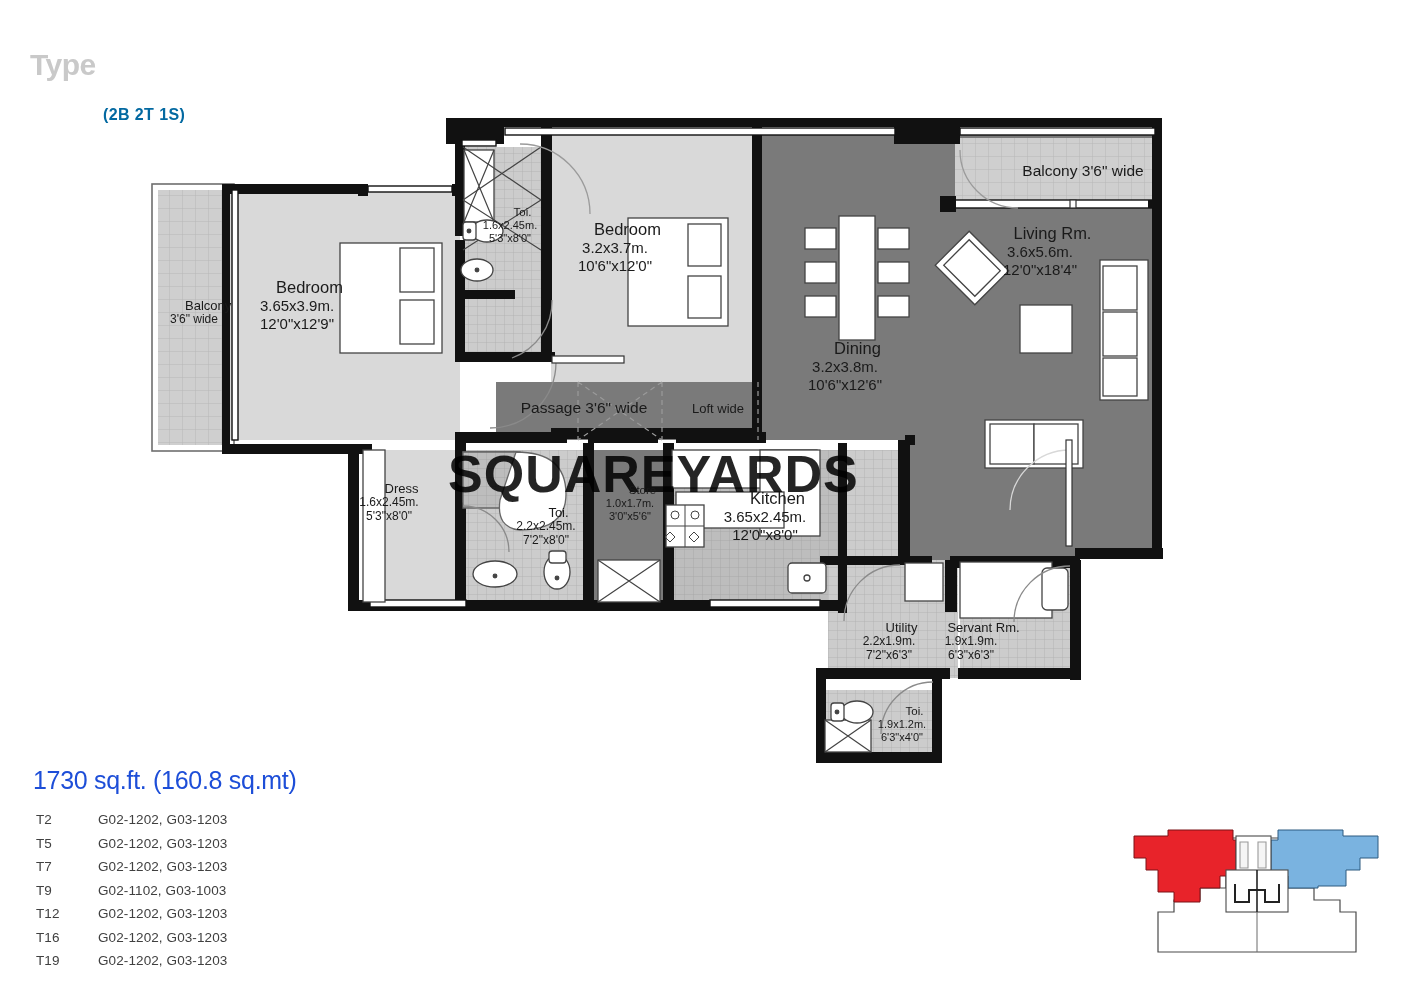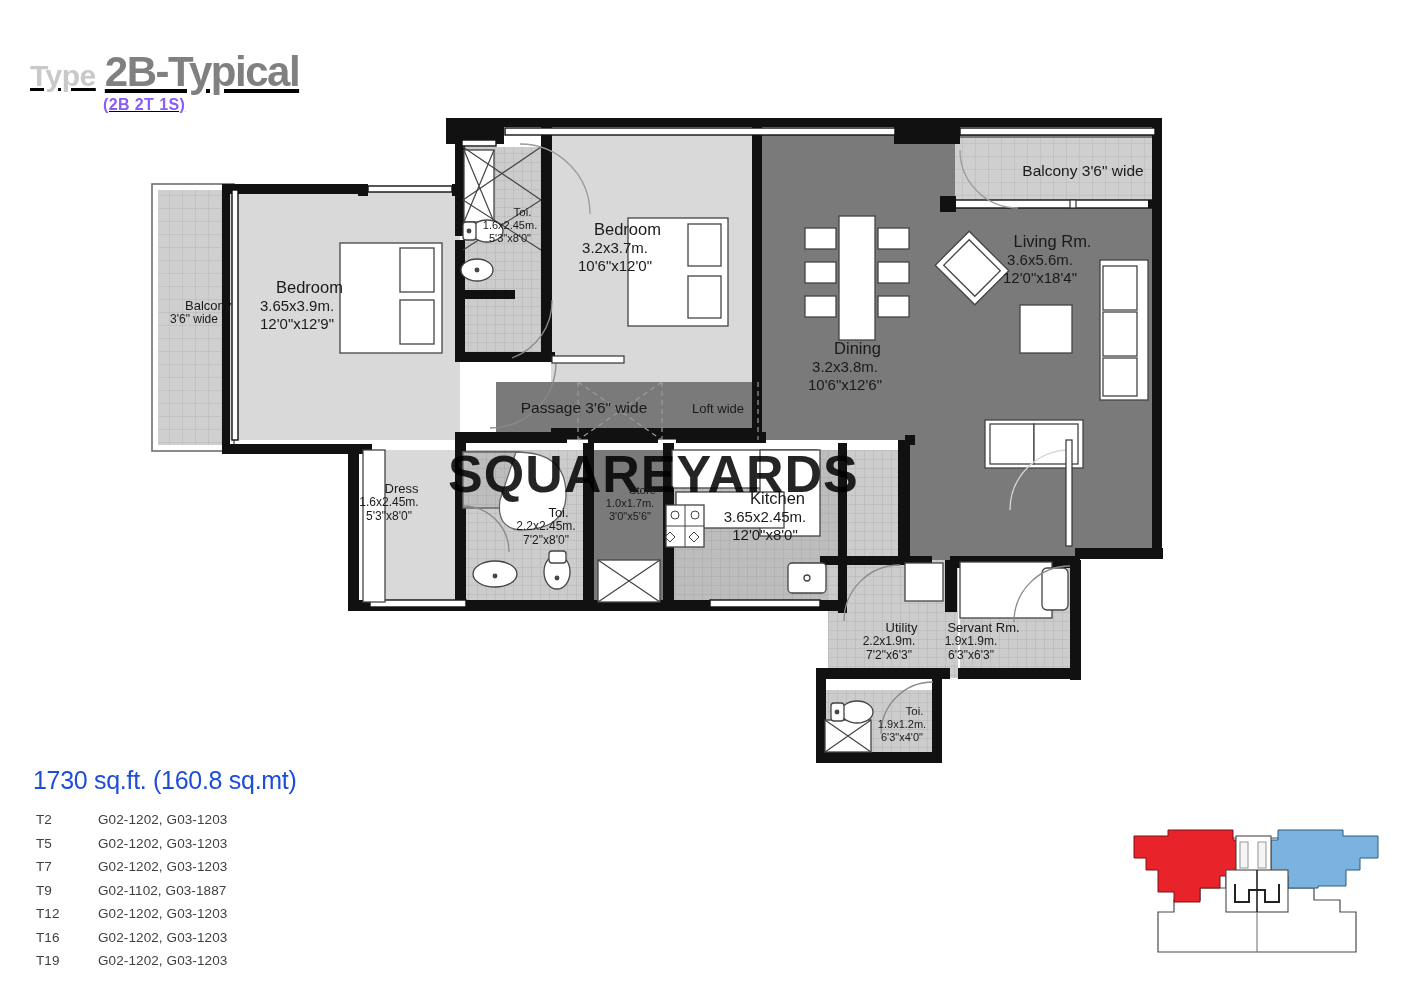--- a/index.html
+++ b/index.html
@@ -1,23 +1,23 @@
 <!DOCTYPE html>
 <html><head>
 <meta charset="utf-8">
 <style>
   html,body{margin:0;padding:0;background:#ffffff;}
   body{width:1414px;height:1000px;position:relative;font-family:"Liberation Sans",sans-serif;overflow:hidden;}
 
   
-  #title-block{position:absolute;left:30px;top:48px;text-decoration:underline;}
+  #title-block{position:absolute;left:30px;top:48px;}
   #title-line{display:flex;align-items:baseline;}
   #title-prefix{font-size:30px;font-weight:bold;color:#c9c9c9;letter-spacing:-0.5px;}
   #title-main{font-size:42px;font-weight:bold;color:#808080;letter-spacing:-1.5px;margin-left:9px;}
-  #title-sub{font-size:16px;font-weight:bold;color:#8b5cf6;margin-top:0;margin-left:73px;letter-spacing:0.4px;}
+  #title-sub{font-size:16px;font-weight:bold;color:#0369a1;margin-top:24px;margin-left:73px;letter-spacing:0.4px;}
 
   
   #area-text{position:absolute;left:33px;top:766px;font-size:25px;color:#1d4ed8;letter-spacing:-0.3px;}
   #unit-table{position:absolute;left:36px;top:808px;font-size:13.5px;color:#404040;border-collapse:collapse;}
   #unit-table td{padding:2px 0;vertical-align:top;line-height:1.45;letter-spacing:0.1px;}
   #unit-table td.tower{width:62px;}
 
   
   #key-plan{position:absolute;left:1128px;top:812px;width:258px;height:148px;}
 
@@ -40,21 +40,20 @@
   #watermark{position:absolute;left:448px;top:444px;font-size:52px;font-weight:bold;
              color:#000000;opacity:.85;letter-spacing:1px;font-family:"Liberation Sans",sans-serif;
              pointer-events:none;}
 </style>
 </head>
 <body>
 
 <div id="title-block">
   <div id="title-line">
     <span id="title-prefix">Type</span>
-    <span id="title-main">2B-Typical</span>
   </div>
   <div id="title-sub">(2B 2T 1S)</div>
 </div>
 
 <svg id="plan" viewBox="0 0 1414 1000" xmlns="http://www.w3.org/2000/svg">
   <defs>
     <pattern id="tile" width="13" height="13" patternUnits="userSpaceOnUse">
       <rect width="13" height="13" fill="#cfcfcf"></rect>
       <path d="M0 0 H13 M0 0 V13" stroke="#b8b8b8" stroke-width="1"></path>
     </pattern>
@@ -323,21 +322,21 @@
 <div class="lbl" style="left:790px;top:339px;width:110px;">
   <span class="n">Dining</span>
   <span class="d">3.2x3.8m.</span>
   <span class="d">10'6"x12'6"</span>
 </div>
 
 <div class="lbl one" style="left:1013px;top:162px;width:140px;">
   <span>Balcony 3'6" wide</span>
 </div>
 
-<div class="lbl" style="left:985px;top:232px;width:110px;">
+<div class="lbl" style="left:985px;top:224px;width:110px;">
   <span class="n">Living Rm.</span>
   <span class="d">3.6x5.6m.</span>
   <span class="d">12'0"x18'4"</span>
 </div>
 
 <div class="lbl one" style="left:514px;top:399px;width:140px;">
   <span>Passage 3'6" wide</span>
 </div>
 
 <div class="lbl one sm" style="left:680px;top:401px;width:76px;">
@@ -397,21 +396,21 @@
     <tr>
       <td class="tower">T5</td>
       <td>G02-1202, G03-1203</td>
     </tr>
     <tr>
       <td class="tower">T7</td>
       <td>G02-1202, G03-1203</td>
     </tr>
     <tr>
       <td class="tower">T9</td>
-      <td>G02-1102, G03-1887</td>
+      <td>G02-1102, G03-1003</td>
     </tr>
     <tr>
       <td class="tower">T12</td>
       <td>G02-1202, G03-1203</td>
     </tr>
     <tr>
       <td class="tower">T16</td>
       <td>G02-1202, G03-1203</td>
     </tr>
     <tr>

